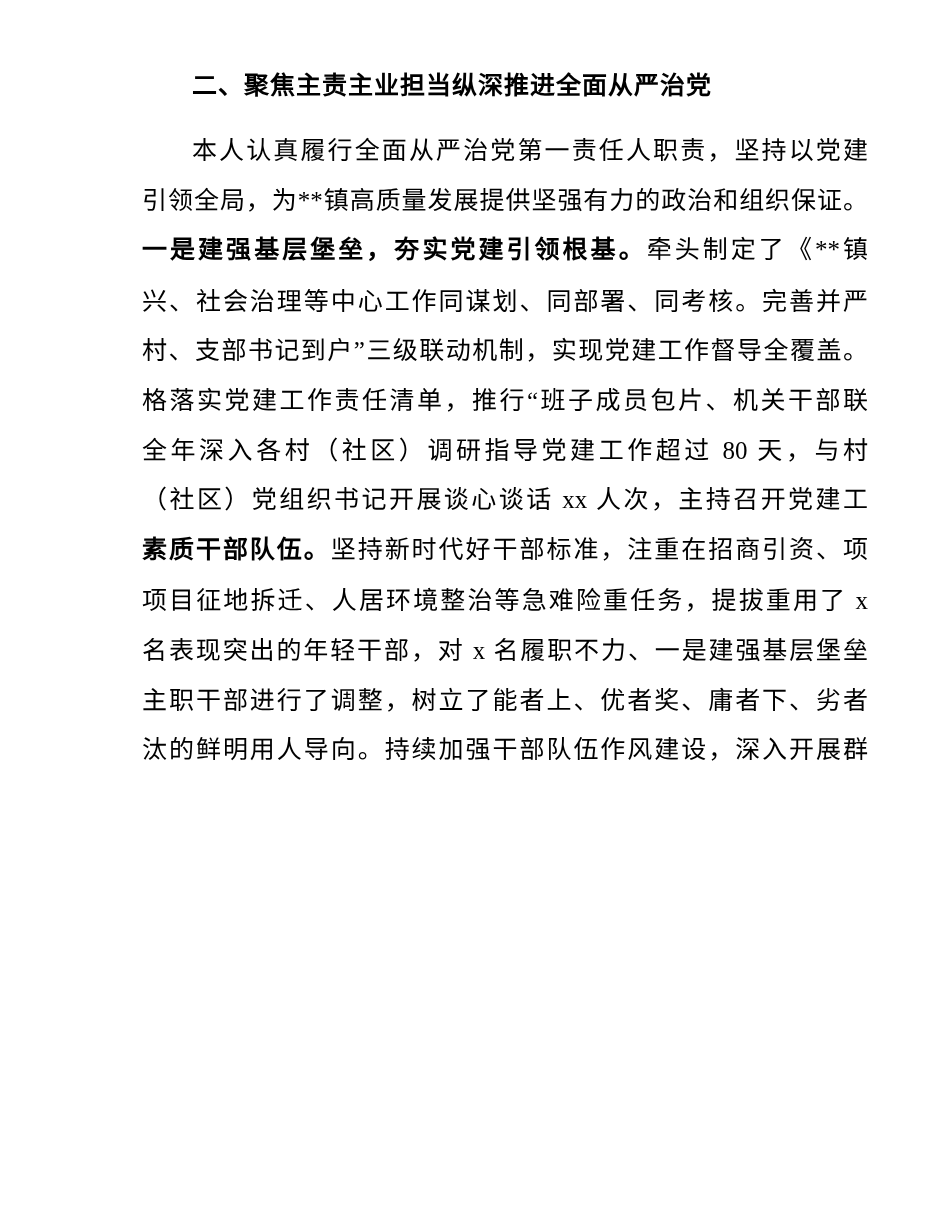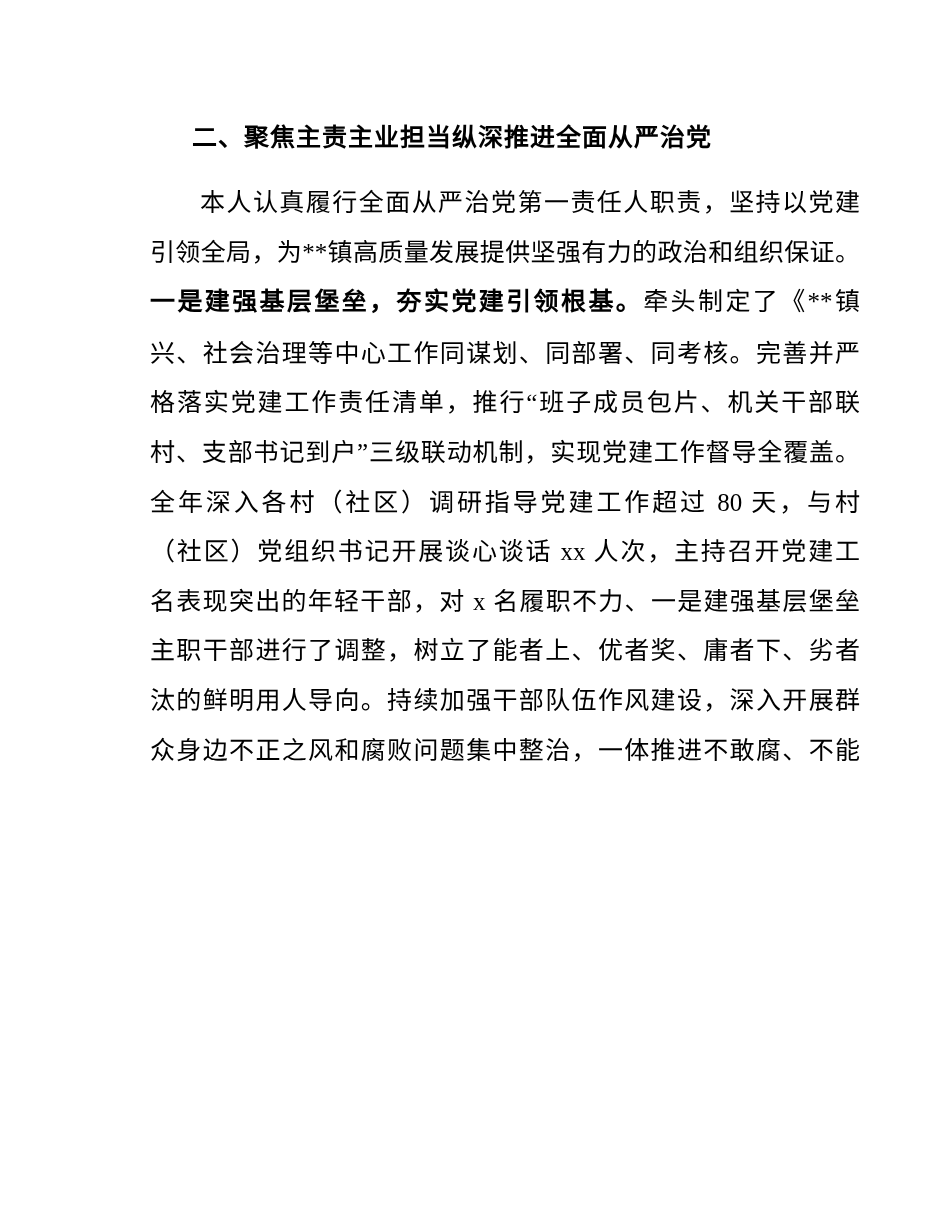--- a/index.html
+++ b/index.html
@@ -12,38 +12,38 @@
     background: #ffffff;
     overflow: hidden;
     font-family: "Liberation Serif", "DejaVu Serif", serif;
     color: #000000;
   }
   .doc-page {
     box-sizing: border-box;
     width: 950px;
     height: 1230px;
     background: #ffffff;
-    padding-top: 112px;
+    padding-top: 60px;
     padding-left: 142px;
   }
   .doc-content {
     width: 726px;
   }
   .doc-heading {
     font-family: "Liberation Sans", "DejaVu Sans", sans-serif;
     font-weight: 700;
     font-size: 25px;
     line-height: 50px;
     text-indent: 50px;
     margin: 0 0 16px 0;
     color: #000000;
     letter-spacing: 1px;
   }
   .doc-paragraph {
-    margin: 8px;
+    margin: 0;
   }
   .text-line {
     font-size: 25px;
     line-height: 49.6px;
     text-align: justify;
     text-align-last: justify;
     -moz-text-align-last: justify;
     white-space: nowrap;
     color: #000000;
   }
@@ -62,23 +62,24 @@
 <body>
 
 <div class="doc-page">
   <div class="doc-content">
     <h2 class="doc-heading">二、聚焦主责主业担当纵深推进全面从严治党</h2>
     <div class="doc-paragraph">
         <div class="text-line indent"><span class="run-normal">本人认真履行全面从严治党第一责任人职责，坚持以党建</span></div>
         <div class="text-line"><span class="run-normal">引领全局，为**镇高质量发展提供坚强有力的政治和组织保证。</span></div>
         <div class="text-line"><span class="run-bold">一是建强基层堡垒，夯实党建引领根基。</span><span class="run-normal">牵头制定了《**镇</span></div>
         <div class="text-line"><span class="run-normal">兴、社会治理等中心工作同谋划、同部署、同考核。完善并严</span></div>
+        <div class="text-line"><span class="run-normal">村、支部书记到户”三级联动机制，实现党建工作督导全覆盖。</span></div>
         <div class="text-line"><span class="run-normal">格落实党建工作责任清单，推行“班子成员包片、机关干部联</span></div>
-        <div class="text-line"><span class="run-normal">村、支部书记到户”三级联动机制，实现党建工作督导全覆盖。</span></div>
         <div class="text-line"><span class="run-normal">全年深入各村（社区）调研指导党建工作超过 80 天，与村</span></div>
         <div class="text-line"><span class="run-normal">（社区）党组织书记开展谈心谈话 xx 人次，主持召开党建工</span></div>
+        <div class="text-line"><span class="run-bold">素质干部队伍。</span><span class="run-normal">坚持新时代好干部标准，注重在招商引资、项</span></div>
+        <div class="text-line"><span class="run-normal">项目征地拆迁、人居环境整治等急难险重任务，提拔重用了 x</span></div>
         <div class="text-line"><span class="run-normal">名表现突出的年轻干部，对 x 名履职不力、一是建强基层堡垒</span></div>
         <div class="text-line"><span class="run-normal">主职干部进行了调整，树立了能者上、优者奖、庸者下、劣者</span></div>
         <div class="text-line"><span class="run-normal">汰的鲜明用人导向。持续加强干部队伍作风建设，深入开展群</span></div>
-        <div class="text-line"><span class="run-normal">众身边不正之风和腐败问题集中整治，一体推进不敢腐、不能</span></div>
       </div>
   </div>
 </div>
 
 </body></html>

